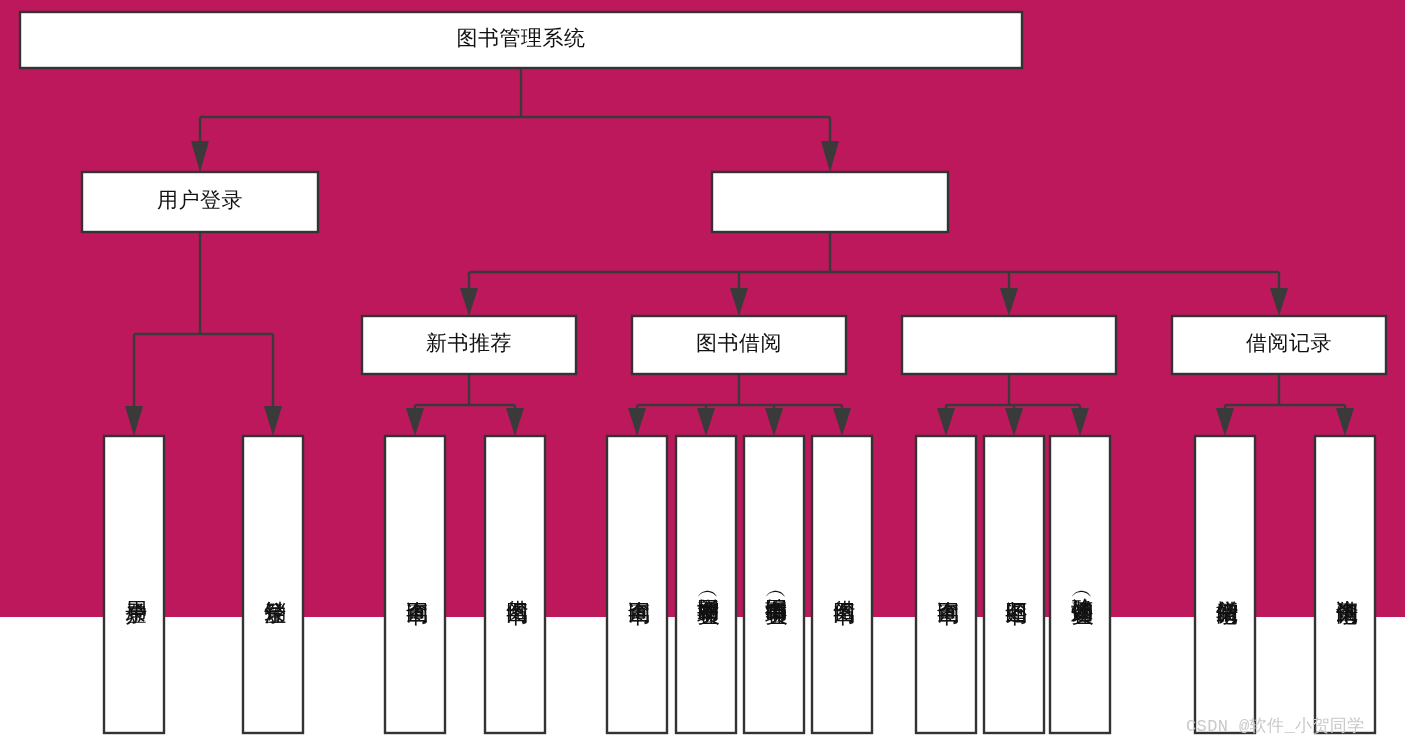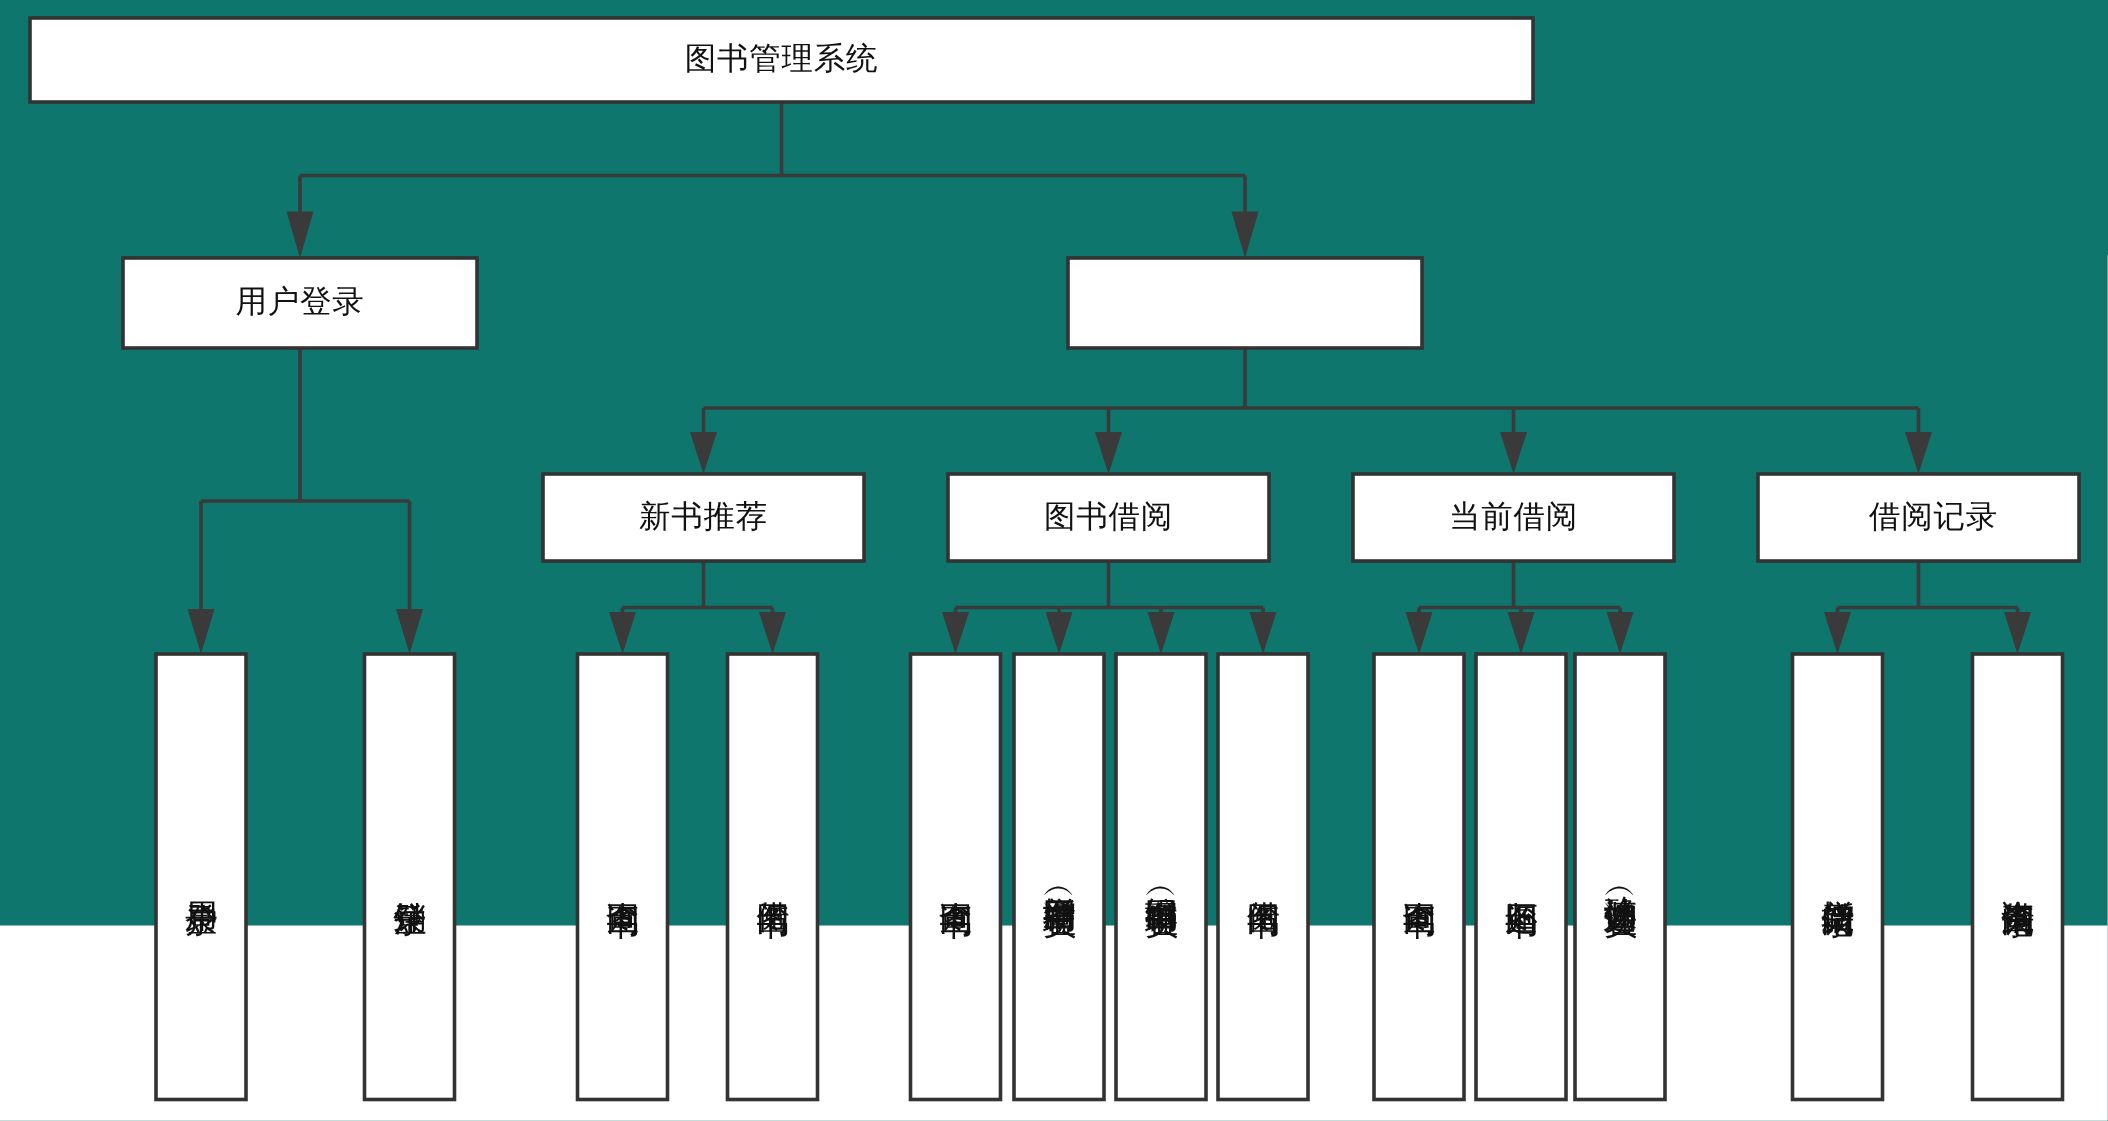--- a/index.html
+++ b/index.html
@@ -11,21 +11,22 @@
     width: 1405px;
     height: 747px;
     font-family: "Liberation Sans", "DejaVu Sans", sans-serif;
     overflow: hidden;
     position: relative;
   }
   #diagram-root {
     position: relative;
     width: 1405px;
     height: 617px;
-    background: #0f766e;
+    background: #be185d;
+    font-family: Liberation Mono, monospace;
   }
   svg.flow {
     position: absolute;
     left: 0;
     top: 0;
     width: 1405px;
     height: 747px;
     display: block;
   }
   .box-rect {
@@ -183,30 +184,30 @@
     <rect class="box-rect" x="1195" y="436" width="60" height="297"></rect>
     <rect class="box-rect" x="1315" y="436" width="60" height="297"></rect>
   </svg>
 
   <div class="node-label horizontal" style="left: 20px; top: 12px; width: 1002px; height: 56px;">图书管理系统</div>
 
   <div class="node-label horizontal" style="left: 82px; top: 172px; width: 236px; height: 60px;">用户登录</div>
 
   <div class="node-label horizontal" style="left: 362px; top: 316px; width: 214px; height: 58px;">新书推荐</div>
   <div class="node-label horizontal" style="left: 632px; top: 316px; width: 214px; height: 58px;">图书借阅</div>
-  <div class="node-label horizontal" style="left: 902px; top: 316px; width: 214px; height: 58px;">当前借阅</div>
   <div class="node-label horizontal" style="left: 1172px; top: 316px; width: 214px; height: 58px; padding-left: 20px;">借阅记录</div>
 
   <div class="node-label vertical" style="left: 104px; top: 436px; width: 60px; height: 297px;">用户登录</div>
   <div class="node-label vertical" style="left: 243px; top: 436px; width: 60px; height: 297px;">注销登录</div>
   <div class="node-label vertical" style="left: 385px; top: 436px; width: 60px; height: 297px;">查询图书</div>
   <div class="node-label vertical" style="left: 485px; top: 436px; width: 60px; height: 297px;">借阅图书</div>
   <div class="node-label vertical" style="left: 607px; top: 436px; width: 60px; height: 297px;">查询图书</div>
   <div class="node-label vertical" style="left: 676px; top: 436px; width: 60px; height: 297px;">新增图书（管理员）</div>
   <div class="node-label vertical" style="left: 744px; top: 436px; width: 60px; height: 297px;">编辑图书（管理员）</div>
   <div class="node-label vertical" style="left: 812px; top: 436px; width: 60px; height: 297px;">借阅图书</div>
   <div class="node-label vertical" style="left: 916px; top: 436px; width: 60px; height: 297px;">查询图书</div>
   <div class="node-label vertical" style="left: 984px; top: 436px; width: 60px; height: 297px;">归还图书</div>
   <div class="node-label vertical" style="left: 1050px; top: 436px; width: 60px; height: 297px;">确认归还（管理员）</div>
   <div class="node-label vertical" style="left: 1195px; top: 436px; width: 60px; height: 297px;">新增借阅记录</div>
   <div class="node-label vertical" style="left: 1315px; top: 436px; width: 60px; height: 297px;">查询借阅记录</div>
 
+  <div class="watermark">CSDN @软件_小贺同学</div>
 </div>
 
 </body></html>

